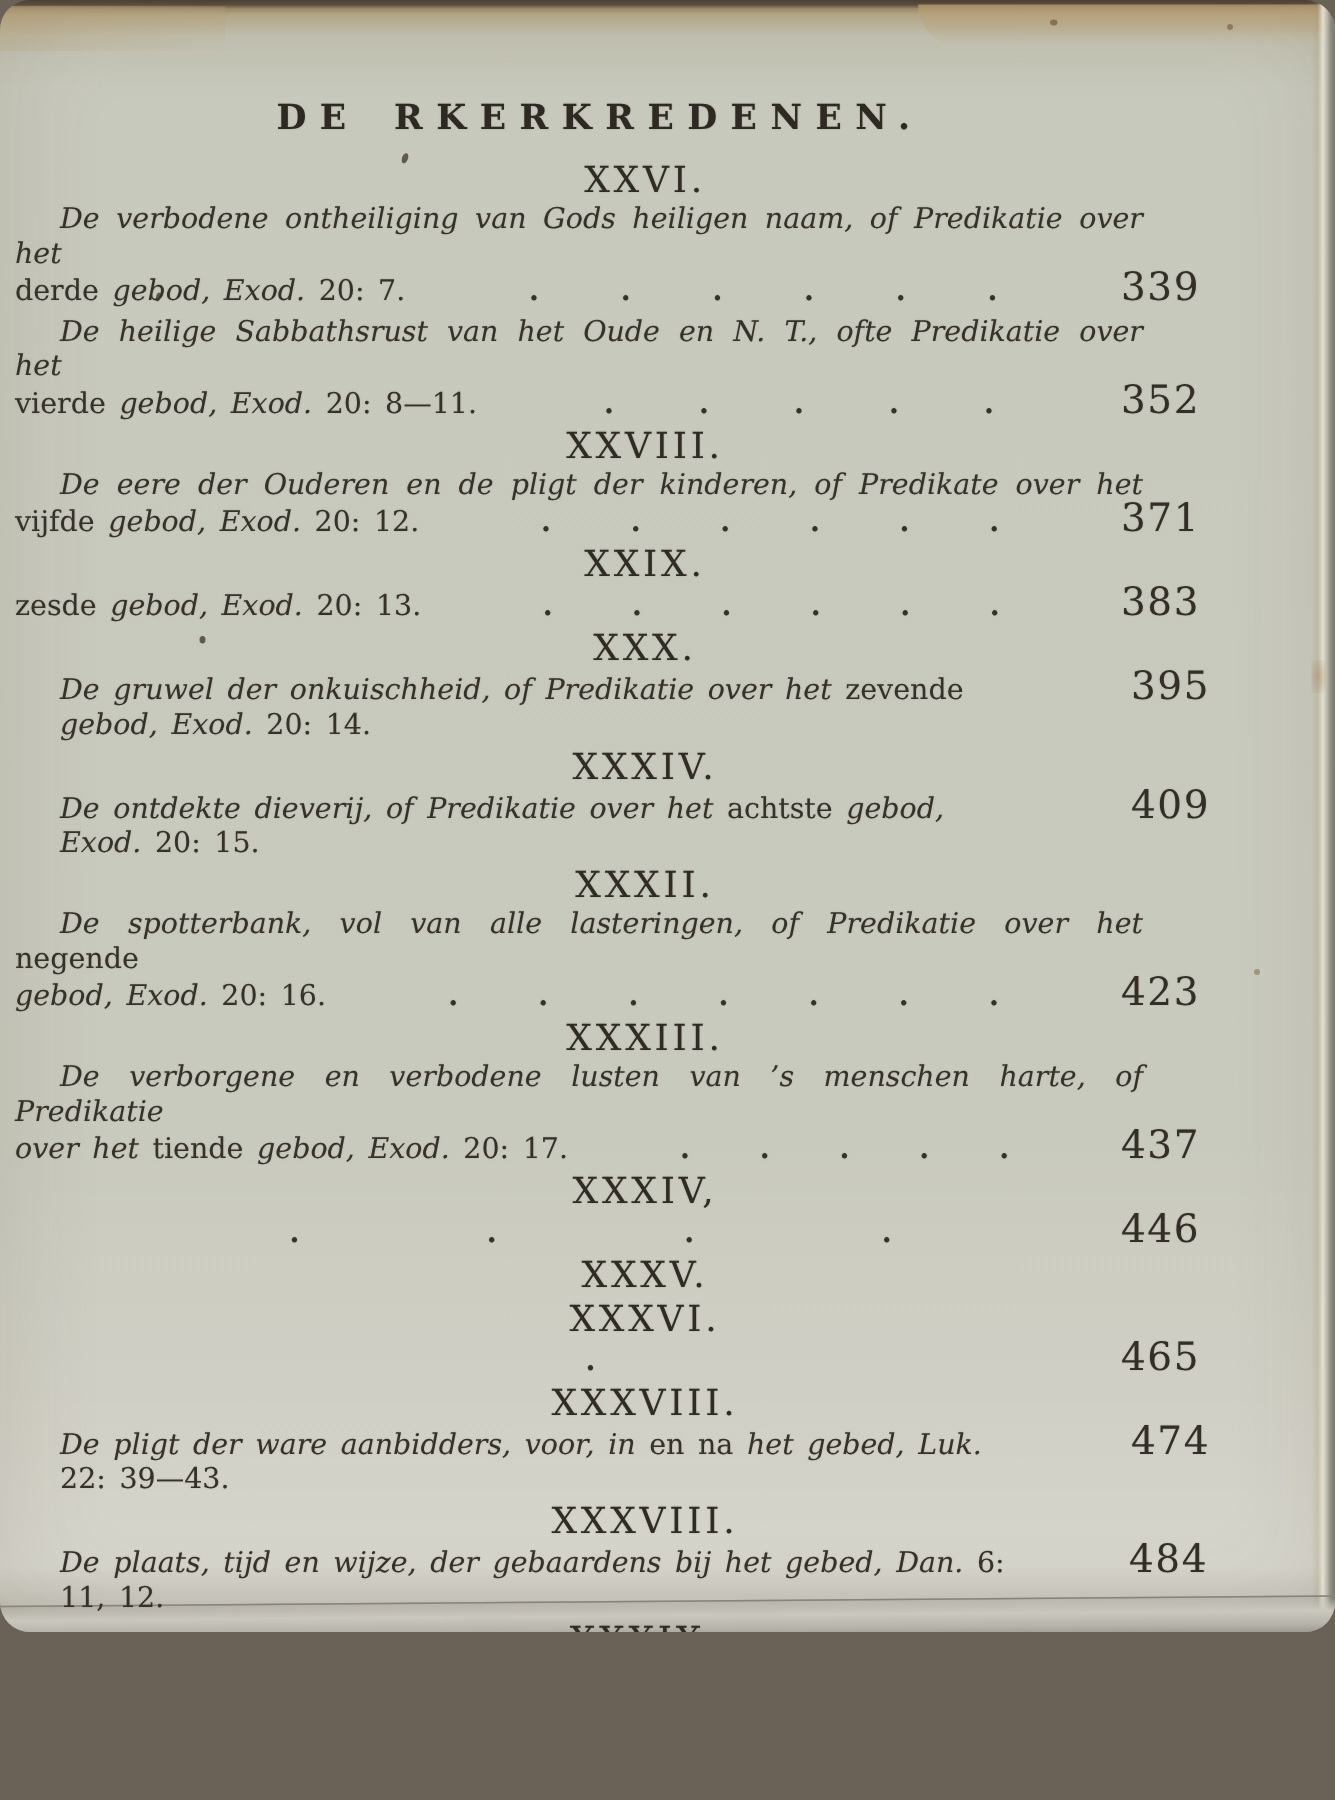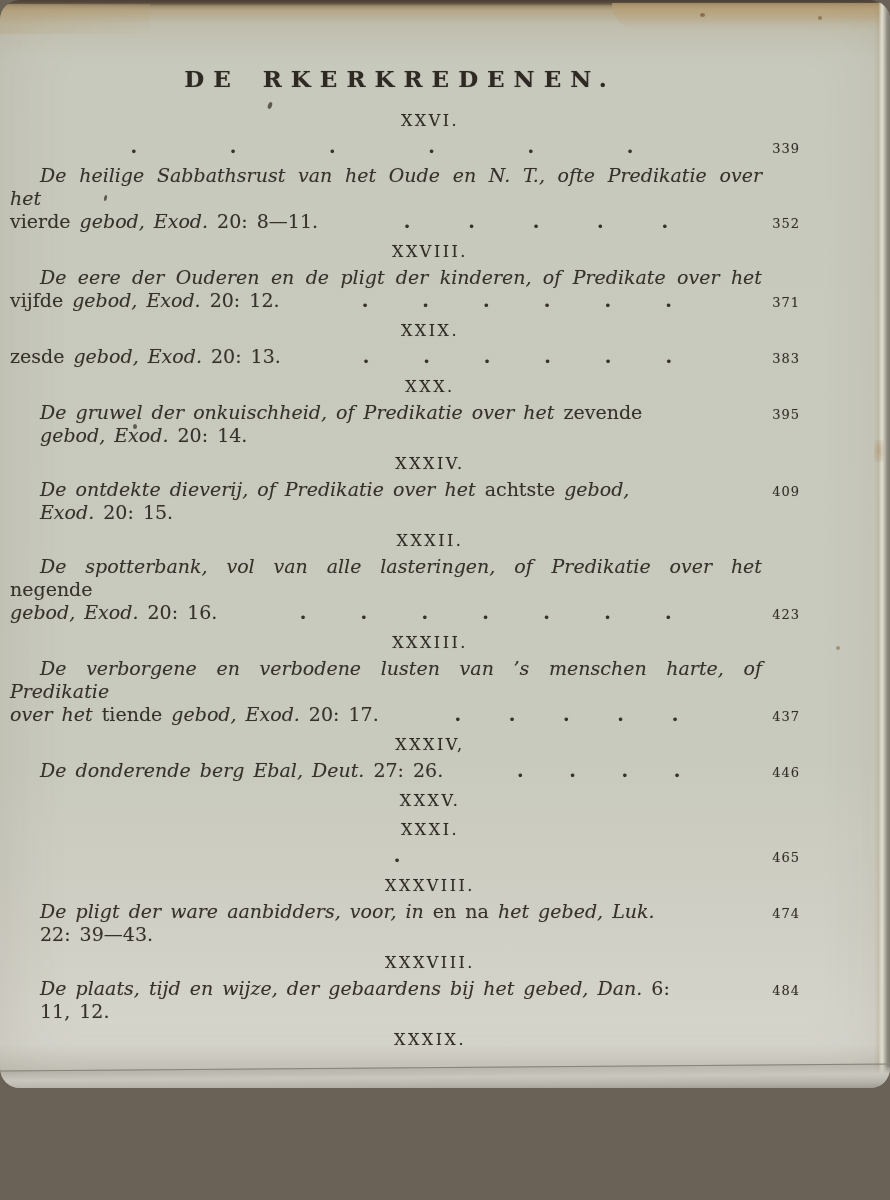--- a/index.html
+++ b/index.html
@@ -69,21 +69,21 @@
   .content{position:absolute;left:10px;top:64px;width:848px;}
   .title{
     text-align:center;padding-right:68px;
     font-size:23px;line-height:30px;font-weight:bold;
     letter-spacing:9px;word-spacing:6px;
     color:#2e2a23;text-shadow:0 0 1px rgba(46,42,35,0.35);
   }
   .toc{margin-top:14px;}
   .toc-entry{margin-top:4px;}
   .entry-numeral{
-    font-size:16px;line-height:25px;margin-bottom:2px;
+    font-size:24px;line-height:25px;margin-bottom:2px;
     text-align:center;padding-right:8px;letter-spacing:2.5px;
     color:#302b24;text-shadow:0 0 1px rgba(46,42,35,0.3);
   }
   .line{
     font-size:19px;line-height:23px;font-style:italic;
     word-spacing:3px;color:#36312a;
     text-shadow:0 0 1px rgba(50,45,38,0.25);
   }
   .line .rm{font-style:normal;}
   .line.justify{
@@ -92,21 +92,21 @@
   }
   .line.first.justify{text-indent:30px;}
   .line.last{display:flex;align-items:baseline;padding-right:58px;}
   .line.first.last{padding-left:30px;}
   .dotfill{
     flex:1;display:flex;justify-content:space-evenly;align-items:baseline;
     padding:0 28px;font-style:normal;min-width:20px;
   }
   .dot{font-weight:bold;}
   .pagenum{
-    font-style:normal;font-size:13px;min-width:46px;text-align:right;
+    font-style:normal;font-size:26px;min-width:46px;text-align:right;
     letter-spacing:1px;color:#332e27;
   }
 </style>
 </head>
 <body>
 
 <div class="photo">
 
   <div class="edge-top-left"></div>
   <div class="edge-top-right"></div>
@@ -124,21 +124,23 @@
   <div class="speck sp6"></div>
   <div class="speck sp7"></div>
   <div class="speck sp8"></div>
 
   <div class="content">
     <div class="title">DE RKERKREDENEN.</div>
 
     <div class="toc">
         <div class="toc-entry">
           <div class="entry-numeral">XXVI.</div>
-          <div class="line last">
+          <div class="line first justify"><span class="text"><span class="it">De verbodene ontheiliging van Gods heiligen naam, of Predikatie over het</span></span></div>
+          <div class="line last">
+            <span class="text"><span class="rm">derde</span><span class="it"> gebod, Exod.</span><span class="rm"> 20: 7.</span></span>
             <span class="dotfill">
               <span class="dot">.</span>
               <span class="dot">.</span>
               <span class="dot">.</span>
               <span class="dot">.</span>
               <span class="dot">.</span>
               <span class="dot">.</span>
             </span>
             <span class="pagenum">339</span>
           </div>
@@ -232,35 +234,34 @@
               <span class="dot">.</span>
               <span class="dot">.</span>
               <span class="dot">.</span>
             </span>
             <span class="pagenum">437</span>
           </div>
         </div>
         <div class="toc-entry">
           <div class="entry-numeral">XXXIV,</div>
           <div class="line first last">
-            <span class="text"><span class="it">De donderende berg Ebal, Deut.</span><span class="rm"> 27: 26.</span></span>
             <span class="dotfill">
               <span class="dot">.</span>
               <span class="dot">.</span>
               <span class="dot">.</span>
               <span class="dot">.</span>
             </span>
             <span class="pagenum">446</span>
           </div>
         </div>
         <div class="toc-entry">
           <div class="entry-numeral">XXXV.</div>
         </div>
         <div class="toc-entry">
-          <div class="entry-numeral">XXXI.</div>
+          <div class="entry-numeral">XXXVI.</div>
           <div class="line first last">
             <span class="dotfill">
               <span class="dot">.</span>
             </span>
             <span class="pagenum">465</span>
           </div>
         </div>
         <div class="toc-entry">
           <div class="entry-numeral">XXXVIII.</div>
           <div class="line first last">

